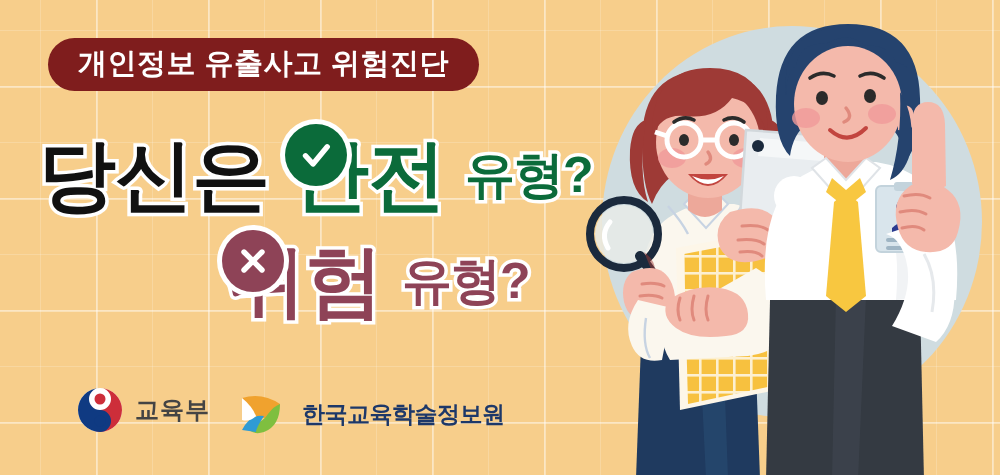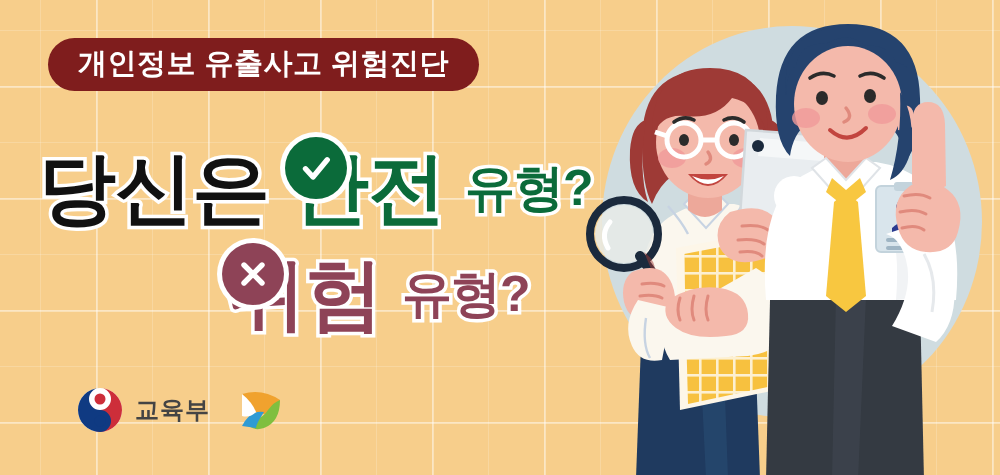--- a/index.html
+++ b/index.html
@@ -35,21 +35,21 @@
   .badge{
     position:absolute;left:48px;top:38px;
     background:#7f1d1d;color:#fff;
     border-radius:999px;
     padding:11px 30px 13px 30px;
     font-size:29px;font-weight:bold;letter-spacing:.5px;
     line-height:1;white-space:nowrap;
   }
 
   
-  .headline{position:absolute;left:38px;top:140px;}
+  .headline{position:absolute;left:38px;top:127px;}
   .hl-line{display:flex;align-items:center;white-space:nowrap;}
   .hl-line.l1{height:96px;}
   .hl-line.l2{height:96px;margin-top:10px;margin-left:190px;}
   .word{
     font-size:78px;font-weight:bold;line-height:1;
     letter-spacing:-1px;
     -webkit-text-stroke:7px #fff;
     paint-order:stroke fill;
   }
   .w-black{color:#111;margin-right:22px;}
@@ -64,21 +64,21 @@
     position:absolute;left:-6px;top:-12px;
     width:62px;height:62px;border-radius:50%;
     display:flex;align-items:center;justify-content:center;
     box-shadow:0 0 0 5px #fff;
   }
   .mark.ok{background:#0b6b3a;}
   .mark.ng{background:#8e4357;}
   .mark svg{width:36px;height:36px;}
 
   
-  .logos{position:absolute;left:76px;top:386px;display:flex;align-items:center;gap:30px;}
+  .logos{position:absolute;left:76px;top:386px;display:flex;align-items:flex-end;gap:30px;}
   .logo{display:flex;align-items:center;gap:11px;}
   .taeguk{width:48px;height:48px;}
   .moe-text{font-size:24px;font-weight:bold;color:#444;letter-spacing:1px;}
   .keris-mark{width:42px;height:40px;}
   .keris-pill{
     background:#1d3869;color:#fff;border-radius:7px;
     font-size:26px;font-weight:bold;letter-spacing:1.5px;
     padding:4px 11px 5px 11px;line-height:1;margin-left:2px;
   }
   .keris-text{font-size:23px;font-weight:bold;color:#1d3869;letter-spacing:-.5px;margin-left:9px;}
@@ -315,16 +315,17 @@
 
     <div class="logo">
       <span class="keris-mark">
         <svg viewBox="0 0 42 40" width="42" height="40" xmlns="http://www.w3.org/2000/svg">
           <path d="M2 4 q20 -6 38 6 q-4 14 -16 14 q-14 0 -22 -20 z" fill="#f0a22e"></path>
           <path d="M40 10 q0 22 -16 28 q-12 4 -18 -6 q16 -2 22 -12 q6 -8 12 -10 z" fill="#7fbf3f"></path>
           <path d="M2 36 q8 -16 22 -14 q-8 12 -8 16 z" fill="#2f9bd4"></path>
           <path d="M2 4 q10 8 14 18 q-6 6 -14 4 z" fill="#ffffff"></path>
         </svg>
       </span>
+      <span class="keris-text">한국교육학술정보원</span>
     </div>
   </div>
 
 </div>
 
 </body></html>

